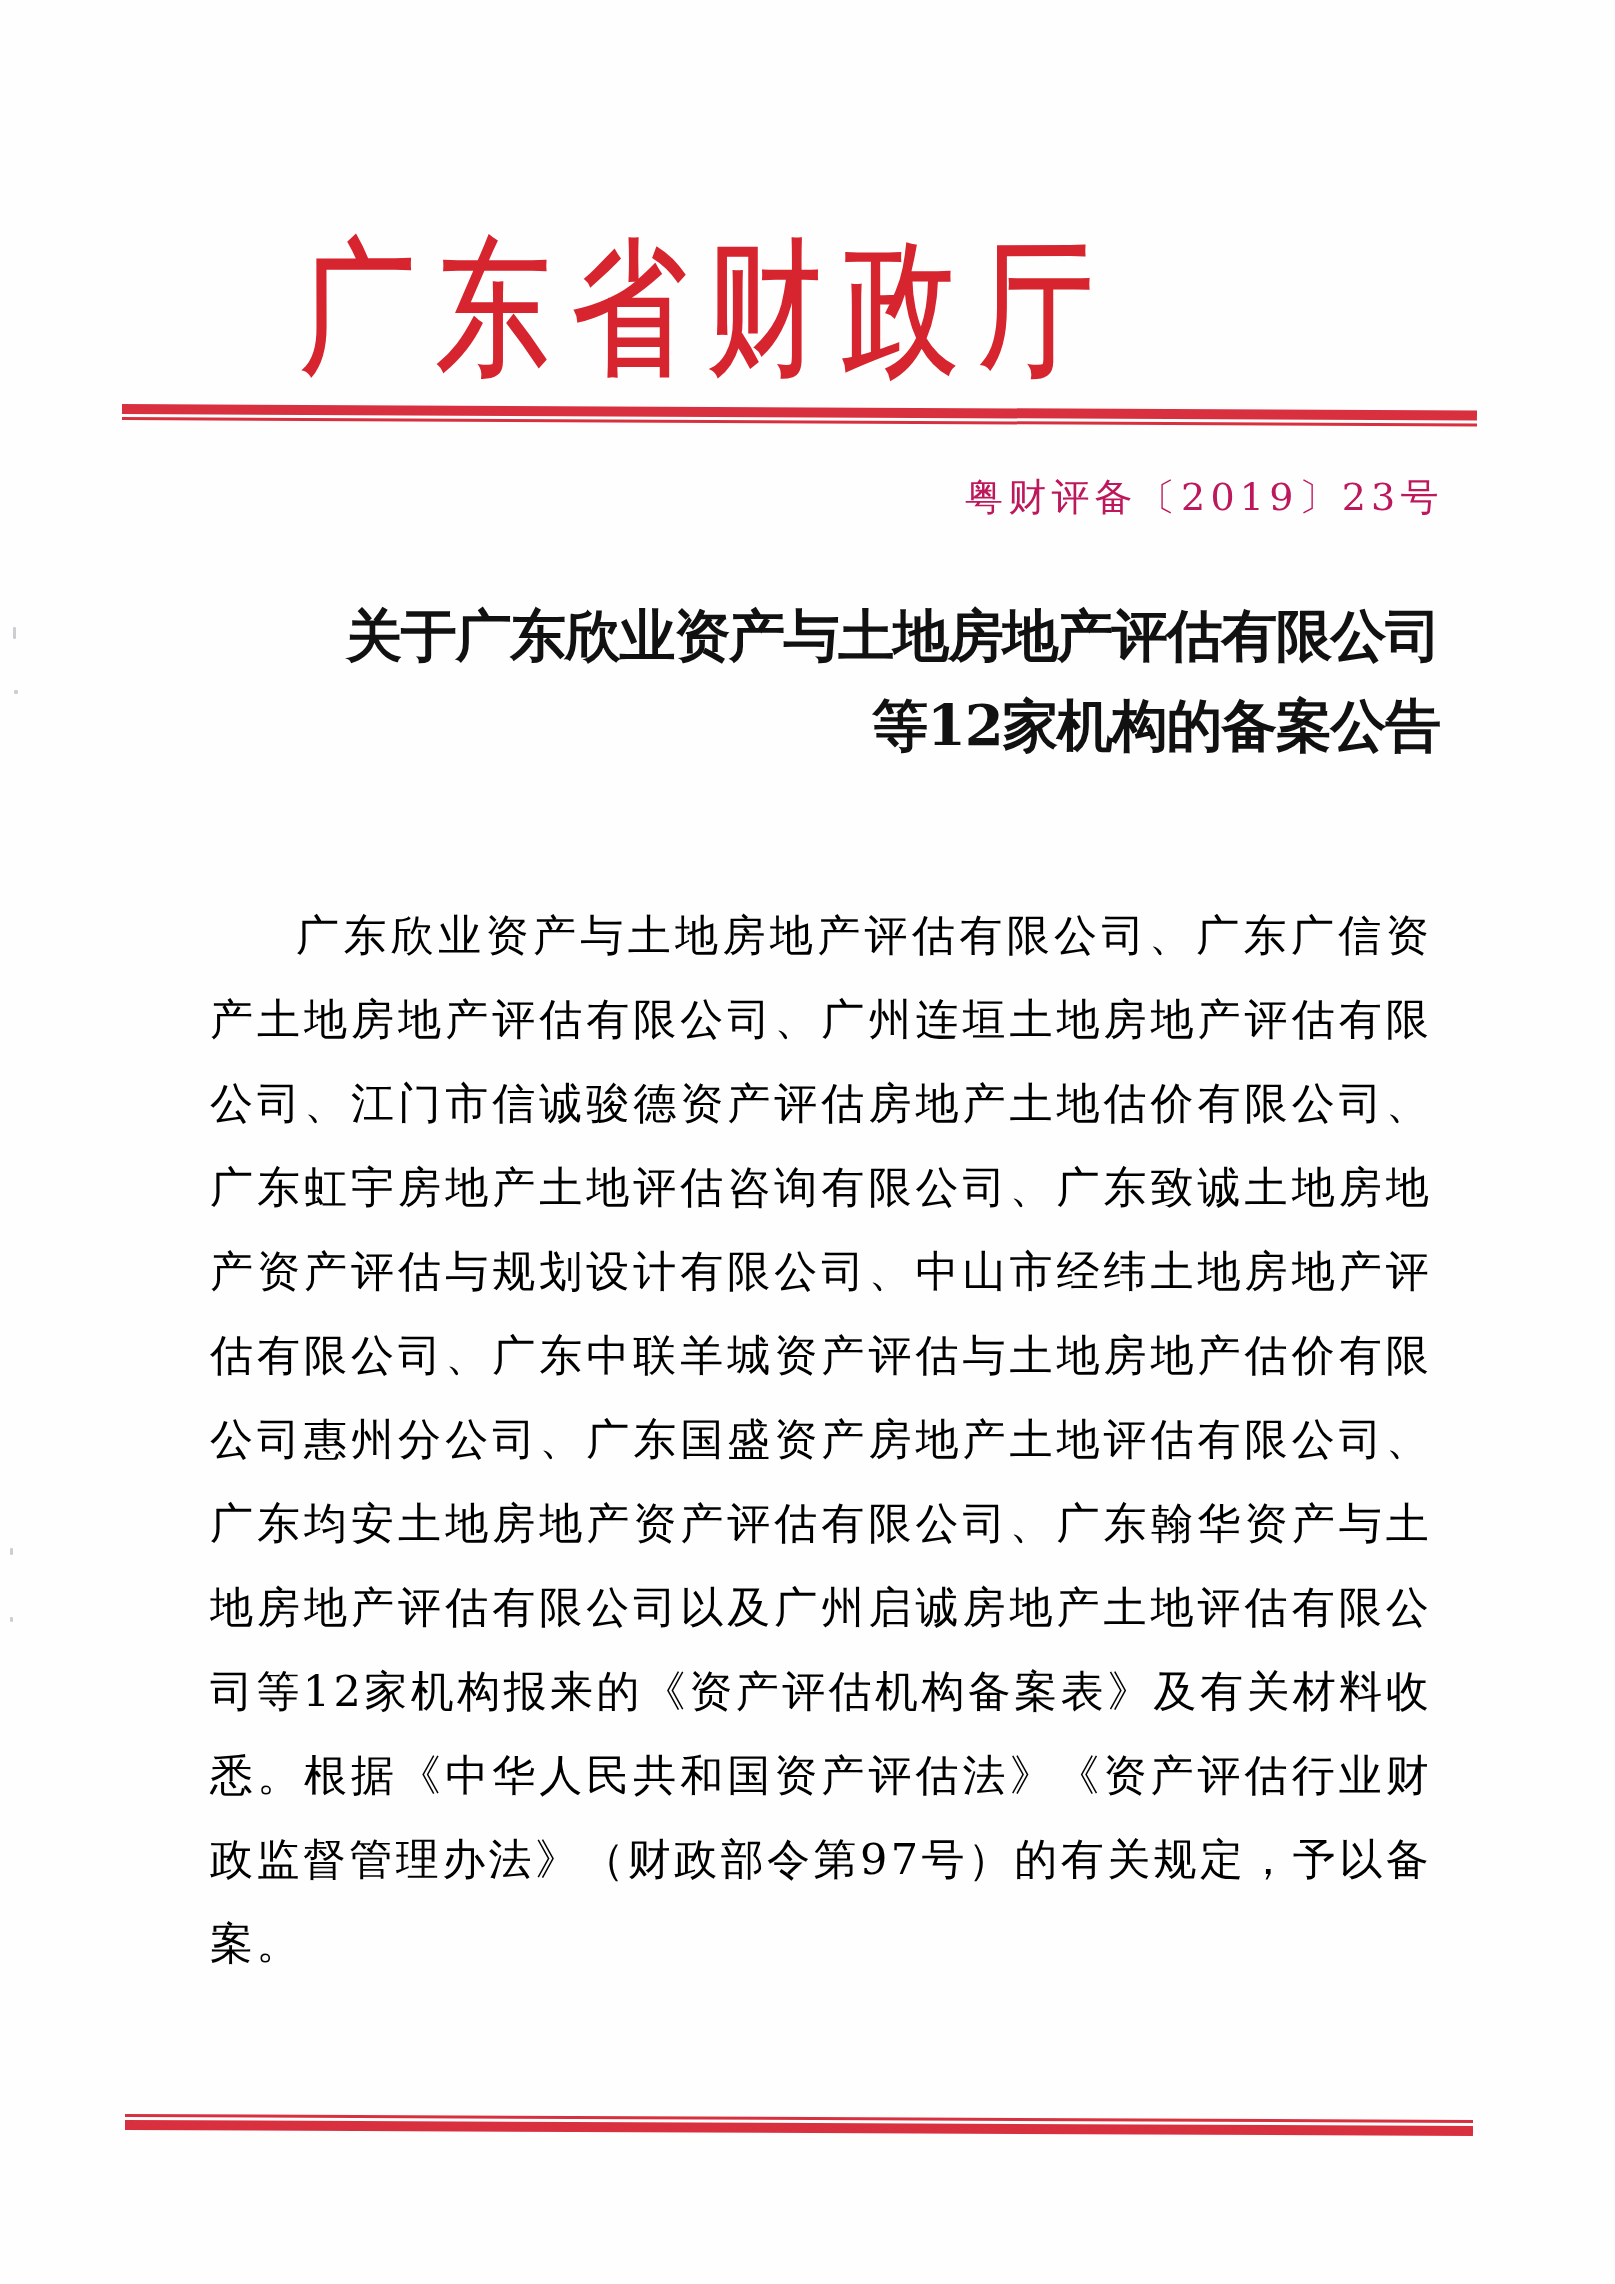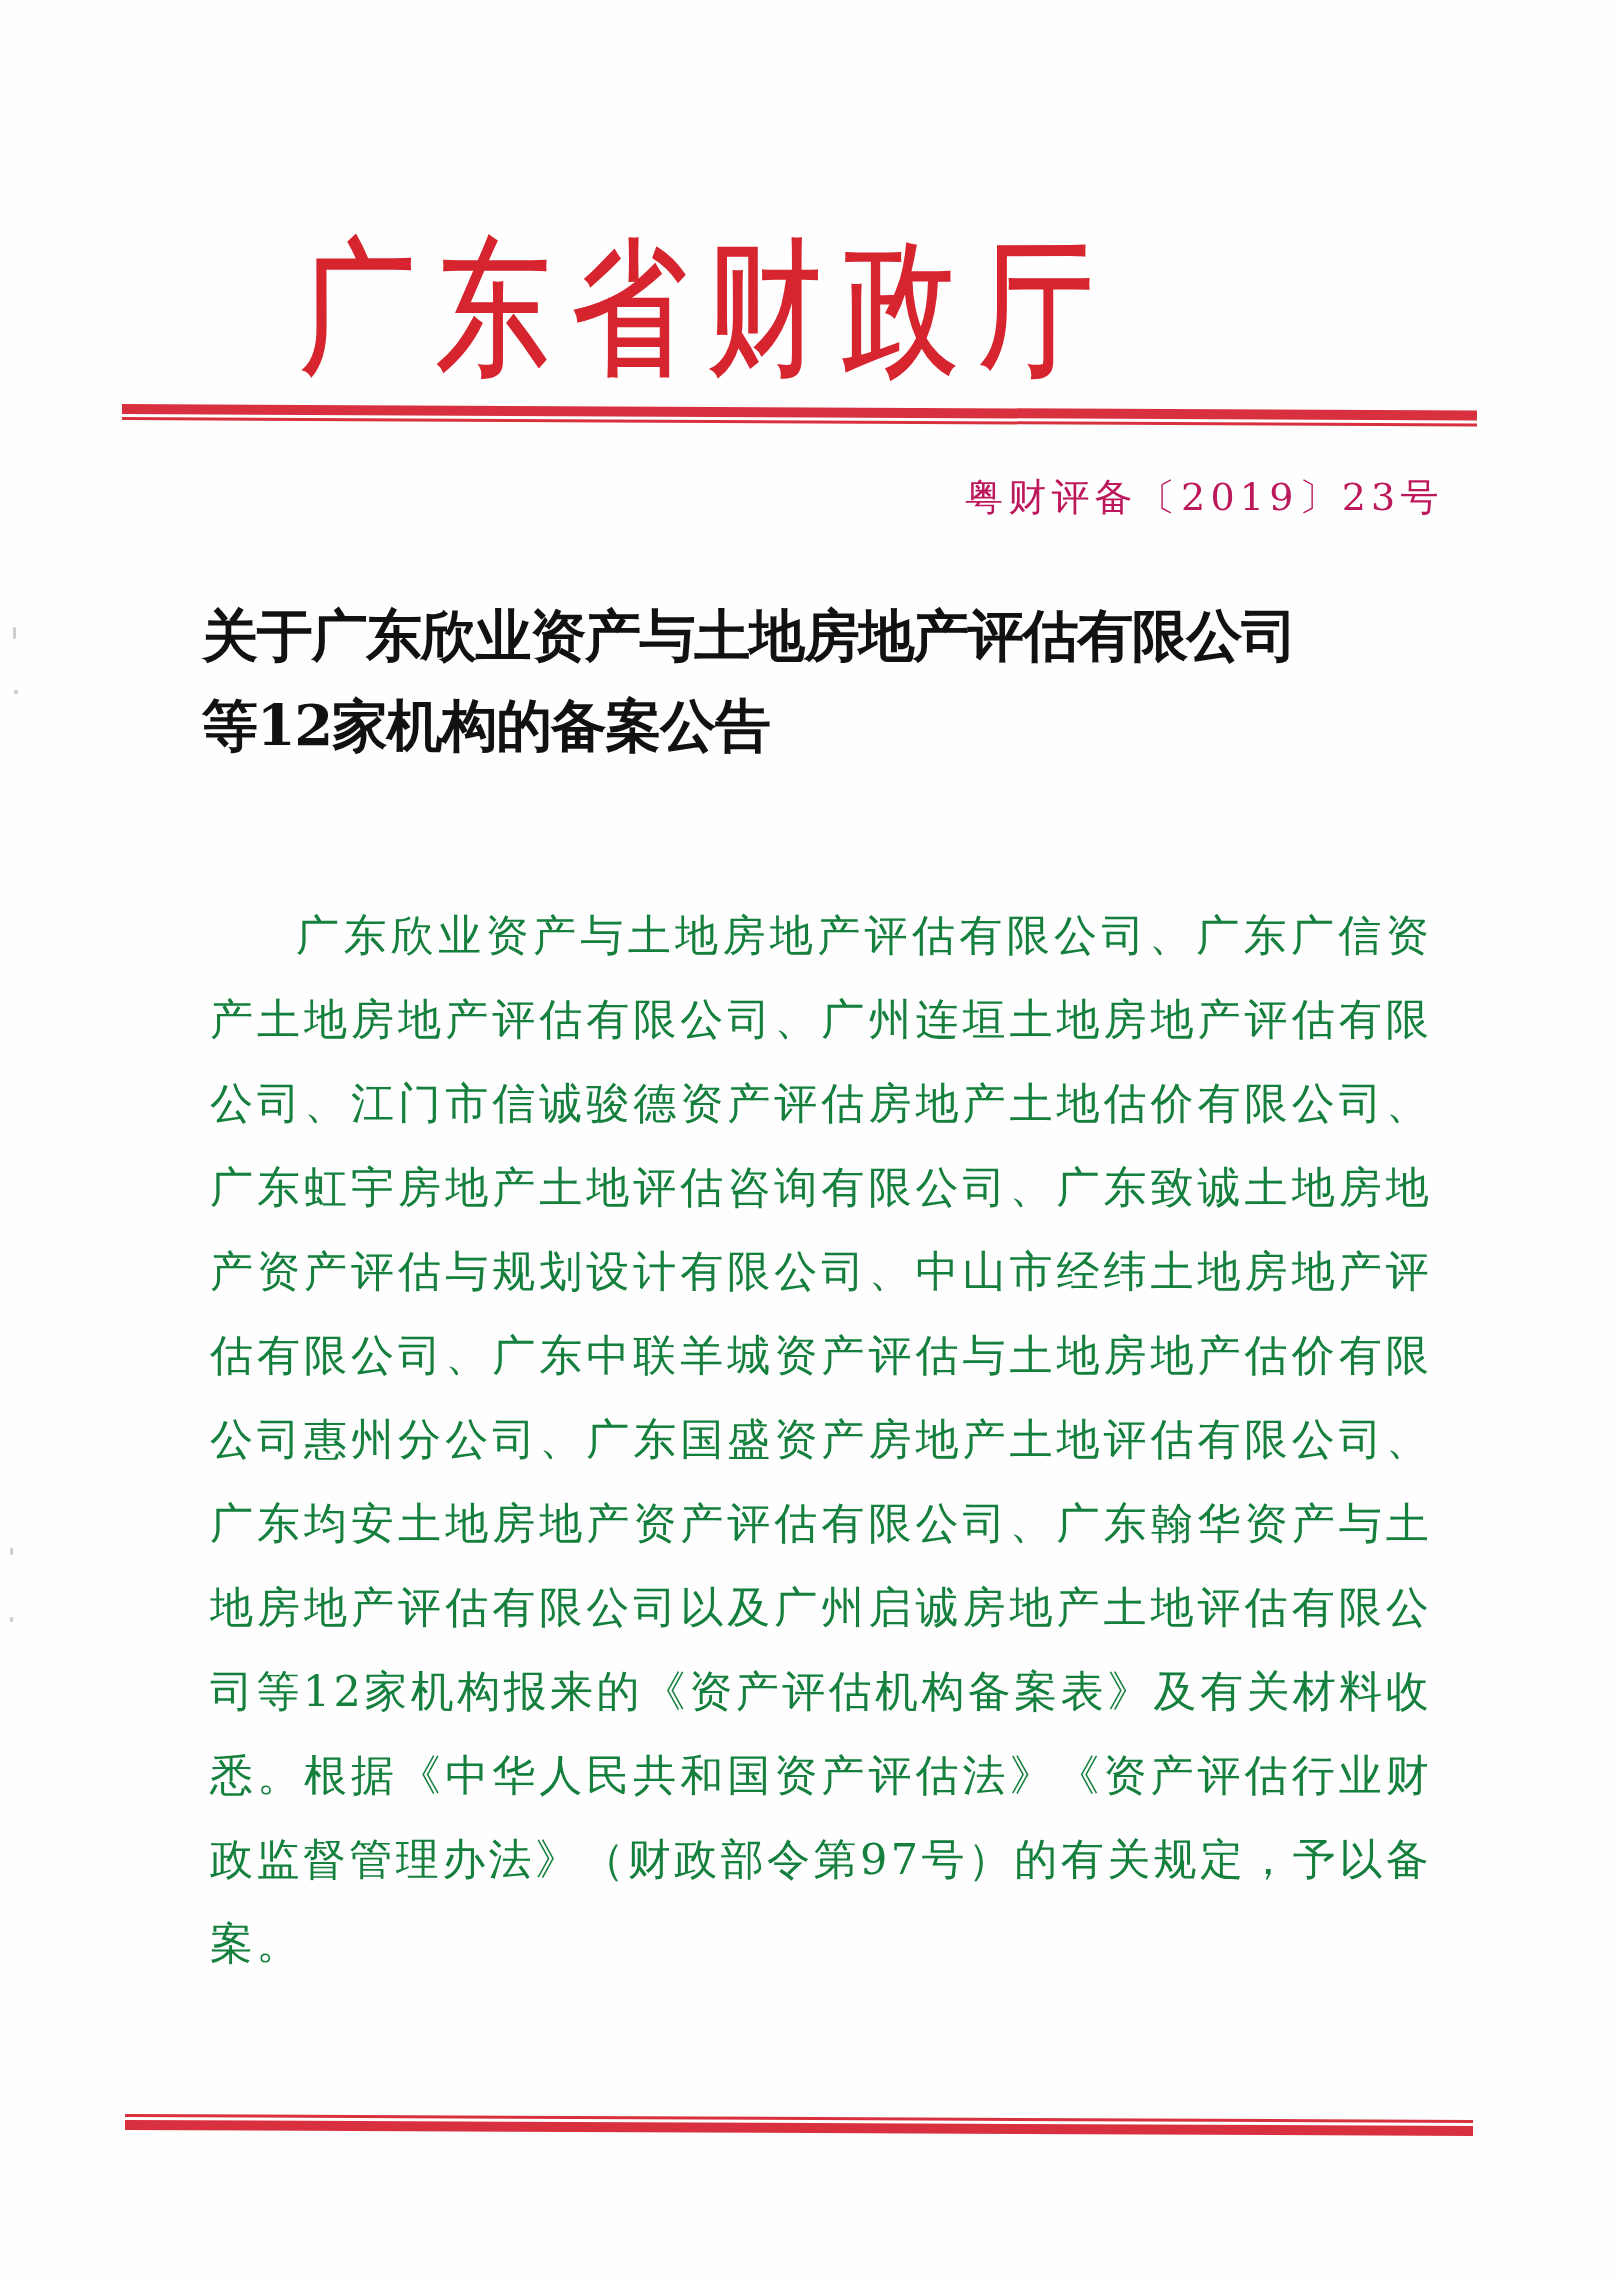--- a/index.html
+++ b/index.html
@@ -67,21 +67,21 @@
     line-height: 52px;
     color: #be185d;
     letter-spacing: 5.2px;
     white-space: nowrap;
   }
   .title-block {
     position: absolute;
     left: 202px;
     top: 600px;
     width: 1238px;
-    text-align: left;
+    text-align: right;
     font-family: "DejaVu Serif", "Liberation Serif", serif;
     font-weight: bold;
     color: #111;
   }
   .title-line {
     font-size: 56px;
     line-height: 70px;
     height: 70px;
     white-space: nowrap;
     letter-spacing: -1.3px;
@@ -89,21 +89,21 @@
   .title-line + .title-line { margin-top: 20px; }
 
   .body-text {
     position: absolute;
     left: 210px;
     top: 893px;
     width: 1222px;
     font-family: "DejaVu Serif", "Liberation Serif", serif;
     font-size: 43px;
     line-height: 84px;
-    color: #15803d;
+    color: #000000;
     text-align: justify;
     text-justify: inter-character;
   }
   .body-text p {
     margin: 0;
     text-indent: 86px;
     letter-spacing: 3.3px;
   }
   .scan-mark {
     position: absolute;

